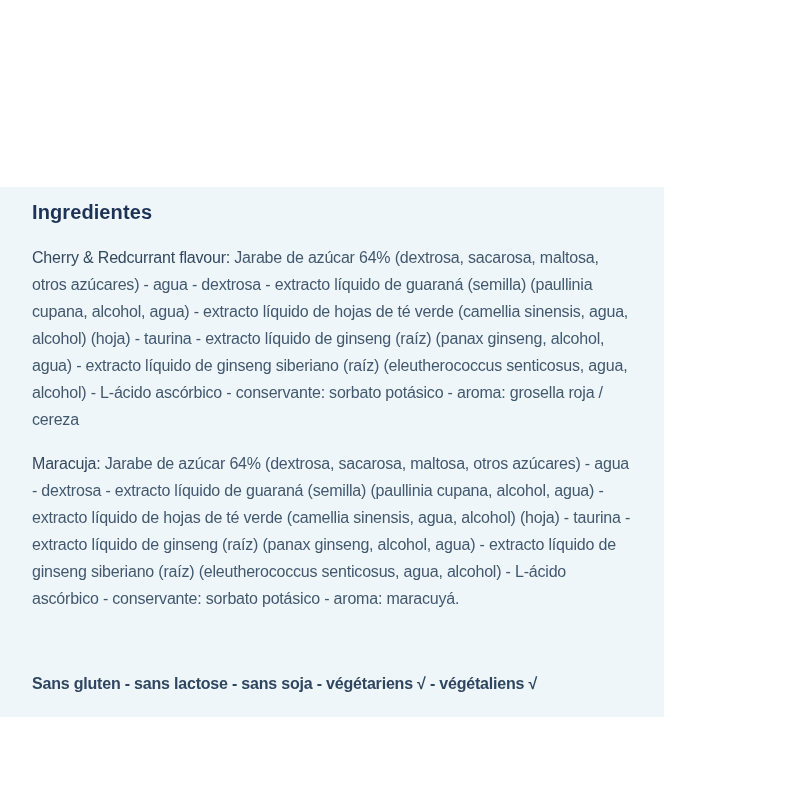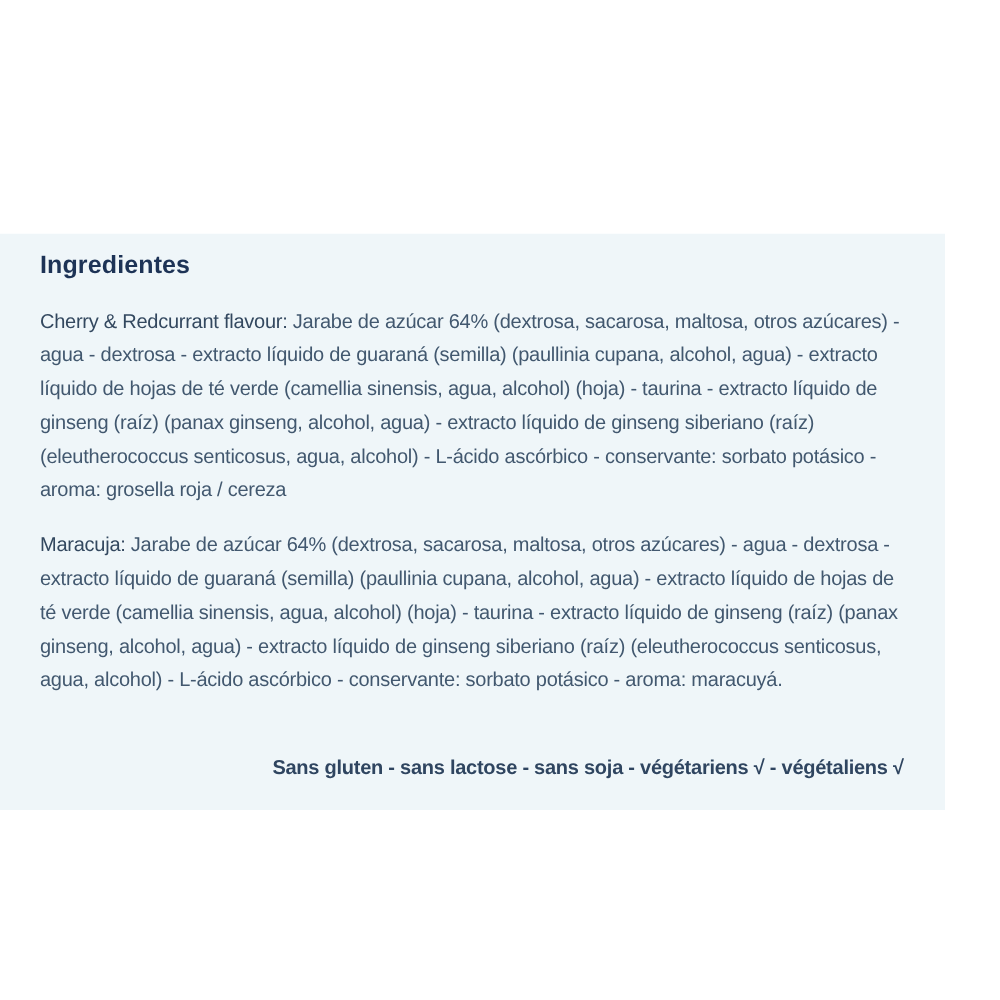--- a/index.html
+++ b/index.html
@@ -12,21 +12,21 @@
     background: #ffffff;
     overflow: hidden;
     font-family: "Liberation Sans", "DejaVu Sans", sans-serif;
   }
   .top-area {
     height: 187px;
     background: #ffffff;
   }
   .panel {
     box-sizing: border-box;
-    width: 756px;
+    width: 664px;
     min-height: 424px;
     background: #eff6f9;
     padding: 14px 33px 20px 32px;
   }
   .section-title {
     margin: 0 0 20px 0;
     font-size: 20px;
     font-weight: 600;
     letter-spacing: 0.1px;
     color: #1d3356;
@@ -37,28 +37,27 @@
     font-size: 16px;
     line-height: 27px;
     letter-spacing: -0.2px;
     color: #42586f;
   }
   .ingredients-paragraph .lead {
     font-weight: 400;
     color: #33485f;
   }
   .dietary-line {
-    margin: 43px 0 0 0;
+    margin: 58px 0 0 0;
     max-width: 738px;
     font-size: 16px;
     line-height: 27px;
     letter-spacing: -0.2px;
     font-weight: 700;
     color: #2f4560;
-    text-align: right;
   }
   .bottom-area {
     background: #ffffff;
     height: 189px;
   }
 </style>
 </head>
 <body>
 
 <div class="page">

